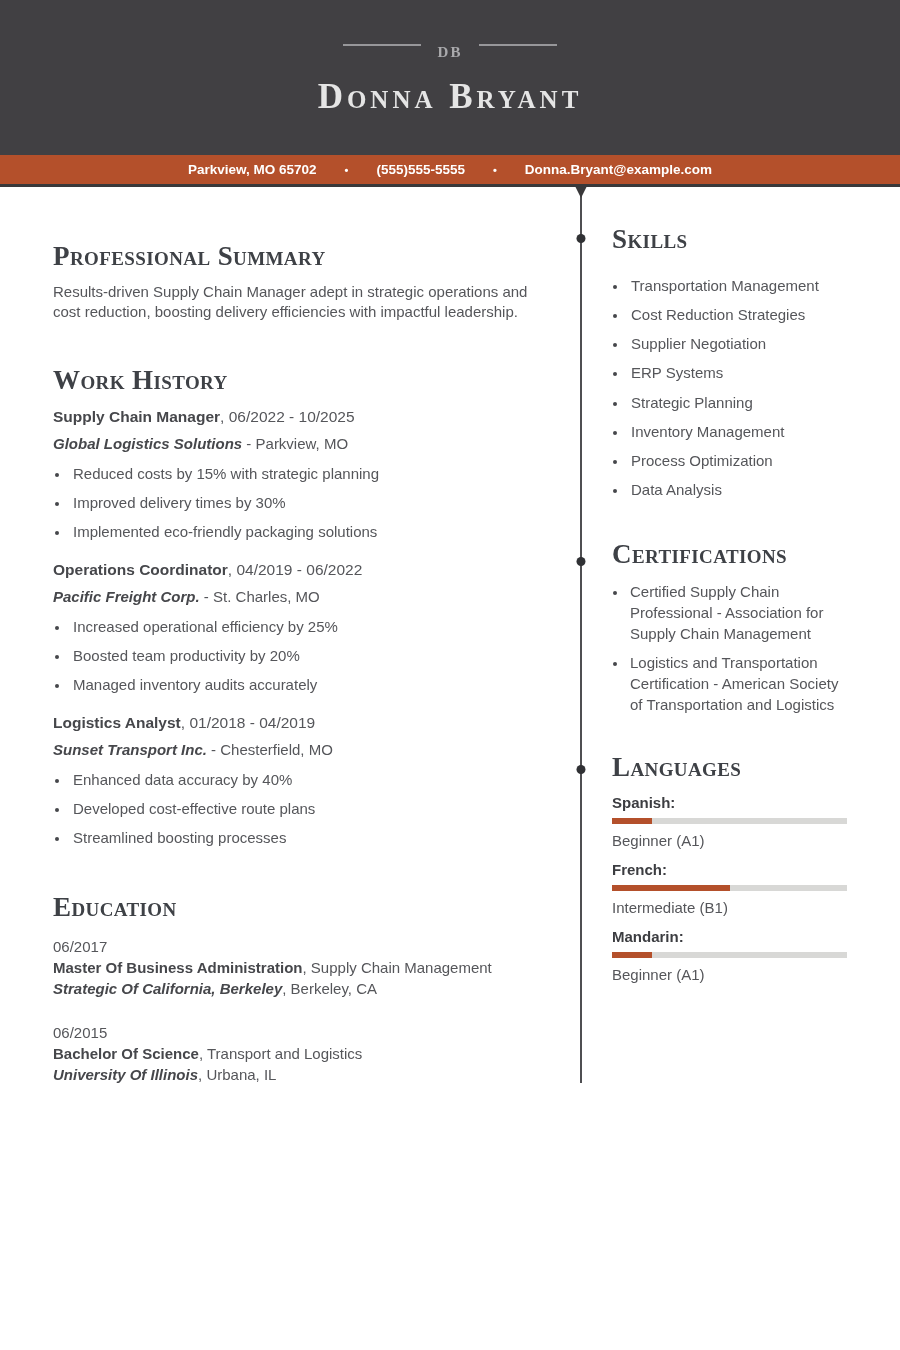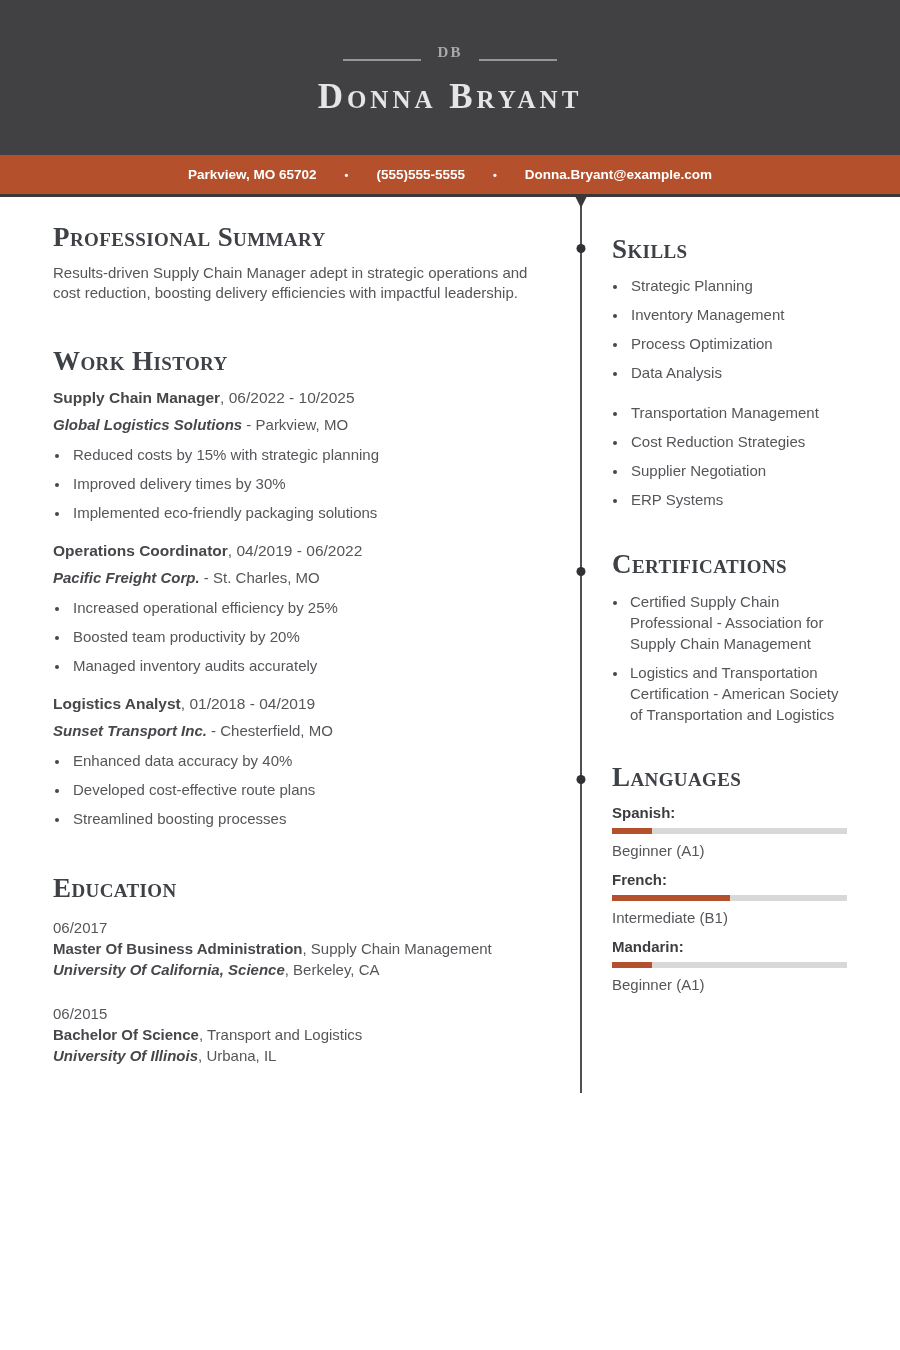--- a/index.html
+++ b/index.html
@@ -14,42 +14,42 @@
   }
   *{box-sizing:border-box;}
   html,body{margin:0;padding:0;background:#ffffff;}
   .page{
     width:900px;height:1350px;position:relative;background:#ffffff;overflow:hidden;
     font-family:"Liberation Sans","DejaVu Sans",sans-serif;color:var(--body);
   }
 
   
   .hdr{height:155px;background:var(--header-bg);text-align:center;}
-  .monogram-row{padding-top:44px;display:flex;align-items:flex-end;justify-content:center;gap:17px;}
+  .monogram-row{padding-top:44px;display:flex;align-items:flex-start;justify-content:center;gap:17px;}
   .mline{display:inline-block;width:78px;height:2px;background:#97979a;}
   .minitials{
     font-family:"Liberation Serif","DejaVu Serif",serif;font-weight:700;
     font-size:15px;letter-spacing:2px;color:#a9a9ac;
   }
   .name{
     margin:16px 0 0 0;font-family:"Liberation Serif","DejaVu Serif",serif;
     font-variant:small-caps;font-weight:700;font-size:35px;letter-spacing:4px;color:#e5e5e5;
   }
 
   
   .contact-bar{
-    height:42px;background:var(--accent);border-bottom:3px solid var(--dark-line);
+    height:32px;background:var(--accent);border-bottom:3px solid var(--dark-line);
     display:flex;align-items:center;justify-content:center;gap:15px;
     color:#ffffff;font-weight:700;font-size:13.5px;
   }
   .csep{font-size:11px;margin:0 13px;}
 
   
   .content{position:relative;display:flex;padding:0 52px 0 53px;}
-  .col-left{width:497px;padding-top:25px;}
+  .col-left{width:497px;padding-top:54px;}
   .col-right{width:236px;margin-left:62px;padding-top:37px;}
 
   h2.section{
     font-family:"Liberation Serif","DejaVu Serif",serif;font-variant:small-caps;
     font-weight:700;font-size:27px;line-height:30px;letter-spacing:0.4px;
     color:var(--heading);margin:0;
   }
 
   .sep{white-space:pre;}
   .b{font-weight:700;color:var(--bold-text);}
@@ -170,48 +170,48 @@
           </ul>
         </div>
       </section>
 
       <section class="edu-section">
         <h2 class="section">Education</h2>
 
         <div class="edu-entry">
           <div>06/2017</div>
           <div><span class="b">Master Of Business Administration</span><span class="sep">, </span><span>Supply Chain Management</span></div>
-          <div><span class="bi">University Of California, Science</span><span class="sep">, </span><span>Berkeley, CA</span></div>
+          <div><span class="bi">Strategic Of California, Berkeley</span><span class="sep">, </span><span>Berkeley, CA</span></div>
         </div>
 
         <div class="edu-entry">
           <div>06/2015</div>
           <div><span class="b">Bachelor Of Science</span><span class="sep">, </span><span>Transport and Logistics</span></div>
           <div><span class="bi">University Of Illinois</span><span class="sep">, </span><span>Urbana, IL</span></div>
         </div>
       </section>
 
     </div>
 
     <div class="col-right">
 
       <section>
         <h2 class="section">Skills</h2>
+        <ul class="skills group2">
+          <li>Transportation Management</li>
+          <li>Cost Reduction Strategies</li>
+          <li>Supplier Negotiation</li>
+          <li>ERP Systems</li>
+        </ul>
         <ul class="skills group1">
           <li>Strategic Planning</li>
           <li>Inventory Management</li>
           <li>Process Optimization</li>
           <li>Data Analysis</li>
         </ul>
-        <ul class="skills group2">
-          <li>Transportation Management</li>
-          <li>Cost Reduction Strategies</li>
-          <li>Supplier Negotiation</li>
-          <li>ERP Systems</li>
-        </ul>
       </section>
 
       <section class="cert-section">
         <h2 class="section">Certifications</h2>
         <ul class="certs">
           <li>Certified Supply Chain Professional - Association for Supply Chain Management</li>
           <li>Logistics and Transportation Certification - American Society of Transportation and Logistics</li>
         </ul>
       </section>
 

